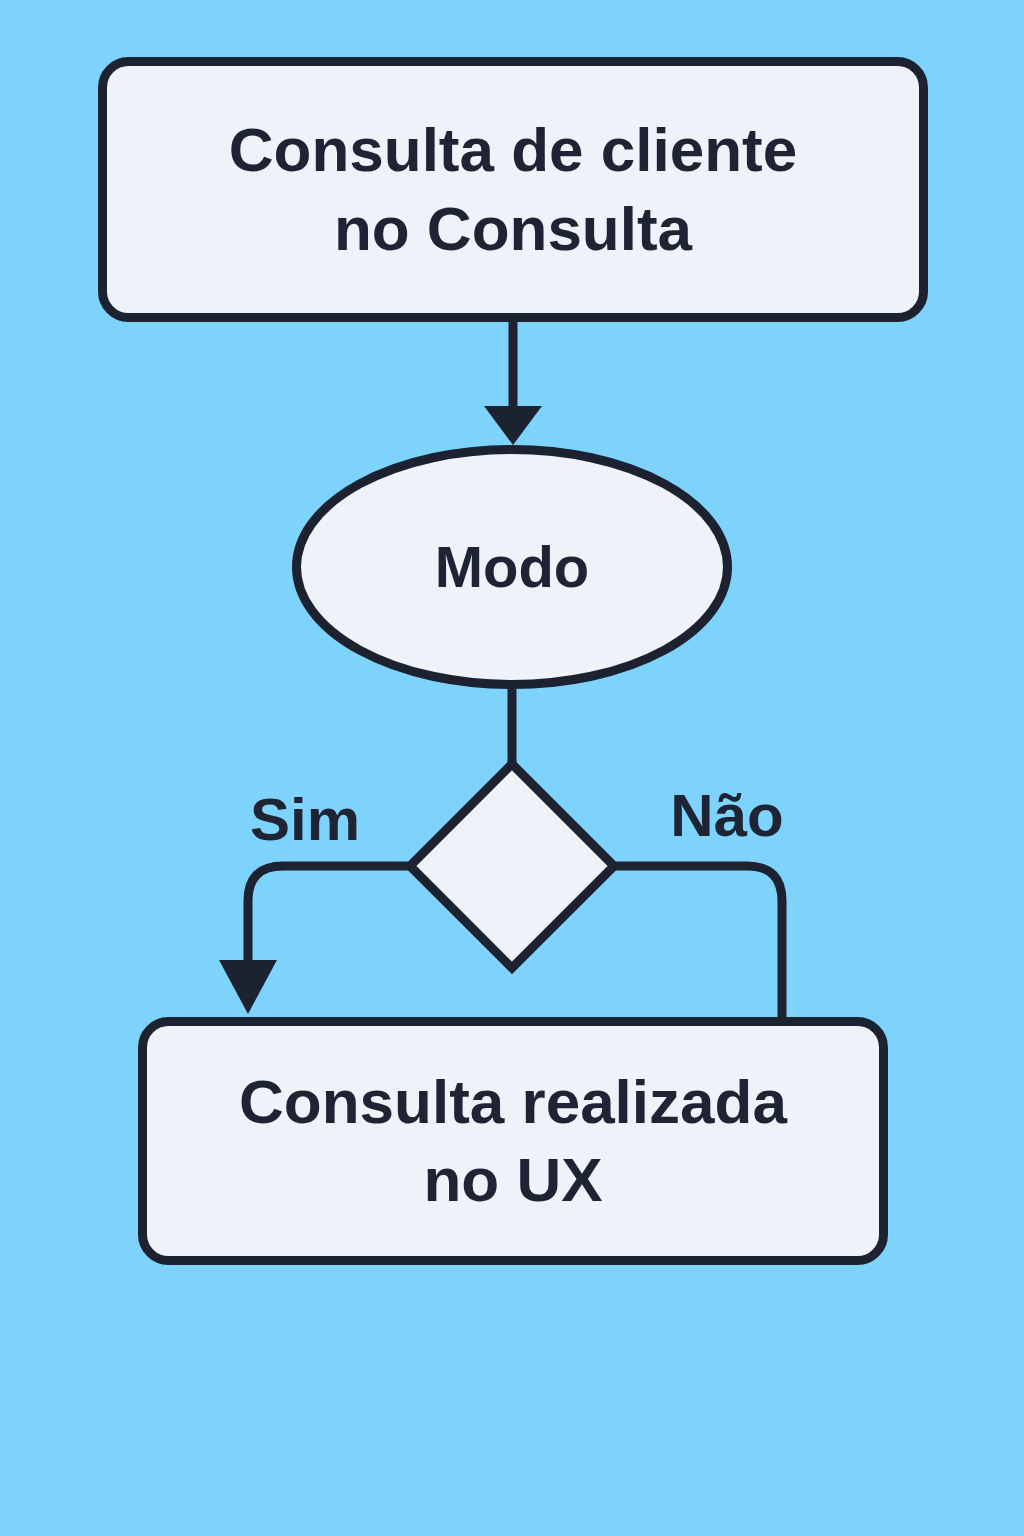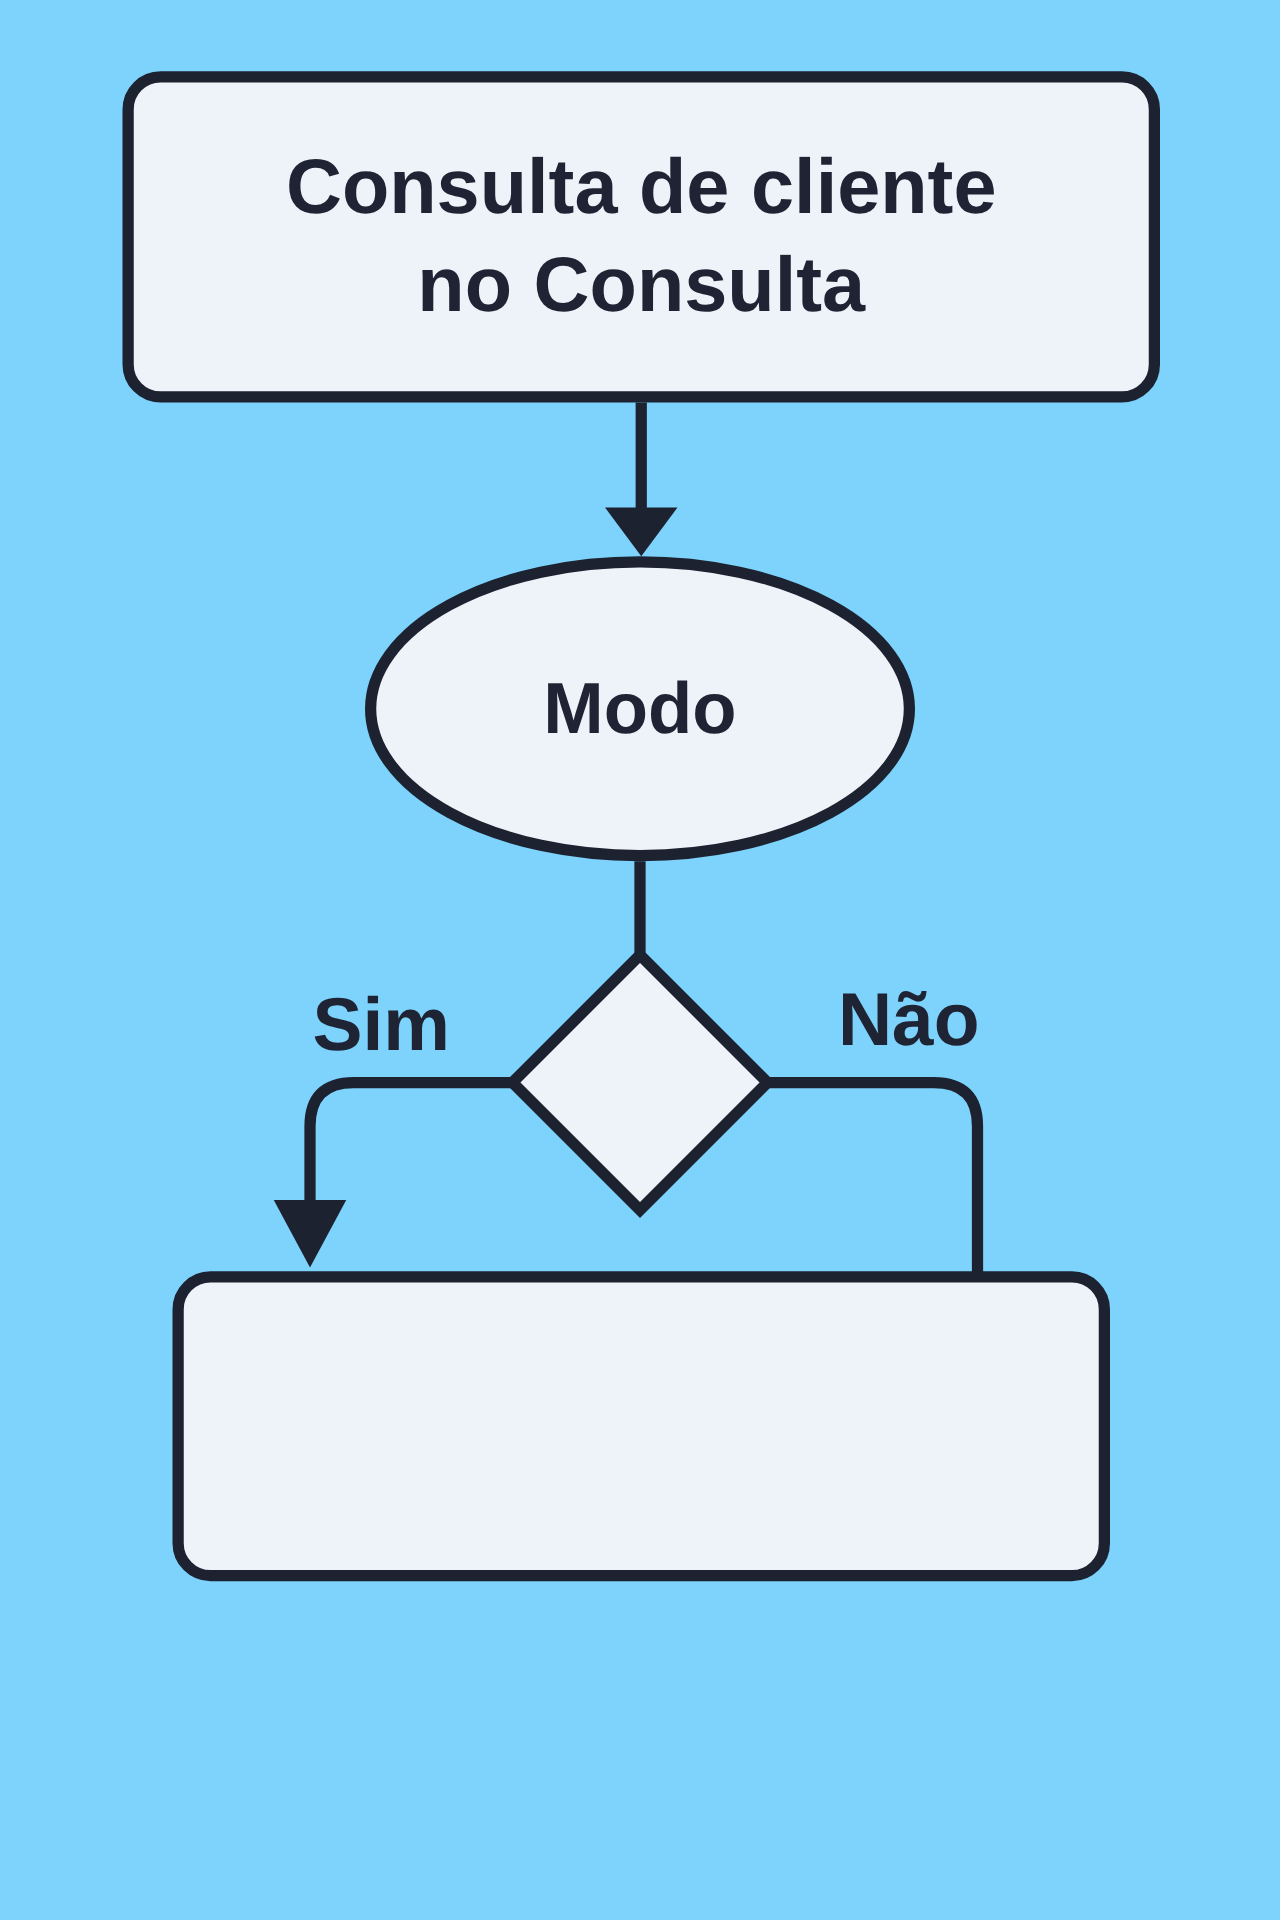--- a/index.html
+++ b/index.html
@@ -92,20 +92,24 @@
 
   <div class="label node-label label-start">
     <span>Consulta de cliente</span>
     <span>no Consulta</span>
   </div>
 
   <div class="label node-label label-decision">
     <span>Modo</span>
   </div>
 
+  <div class="label node-label label-end">
+    <span>Consulta realizada</span>
+    <span>no UX</span>
+  </div>
 
   <div class="label edge-label label-sim">
     <span>Sim</span>
   </div>
 
   <div class="label edge-label label-nao">
     <span>Não</span>
   </div>
 
 </div>

